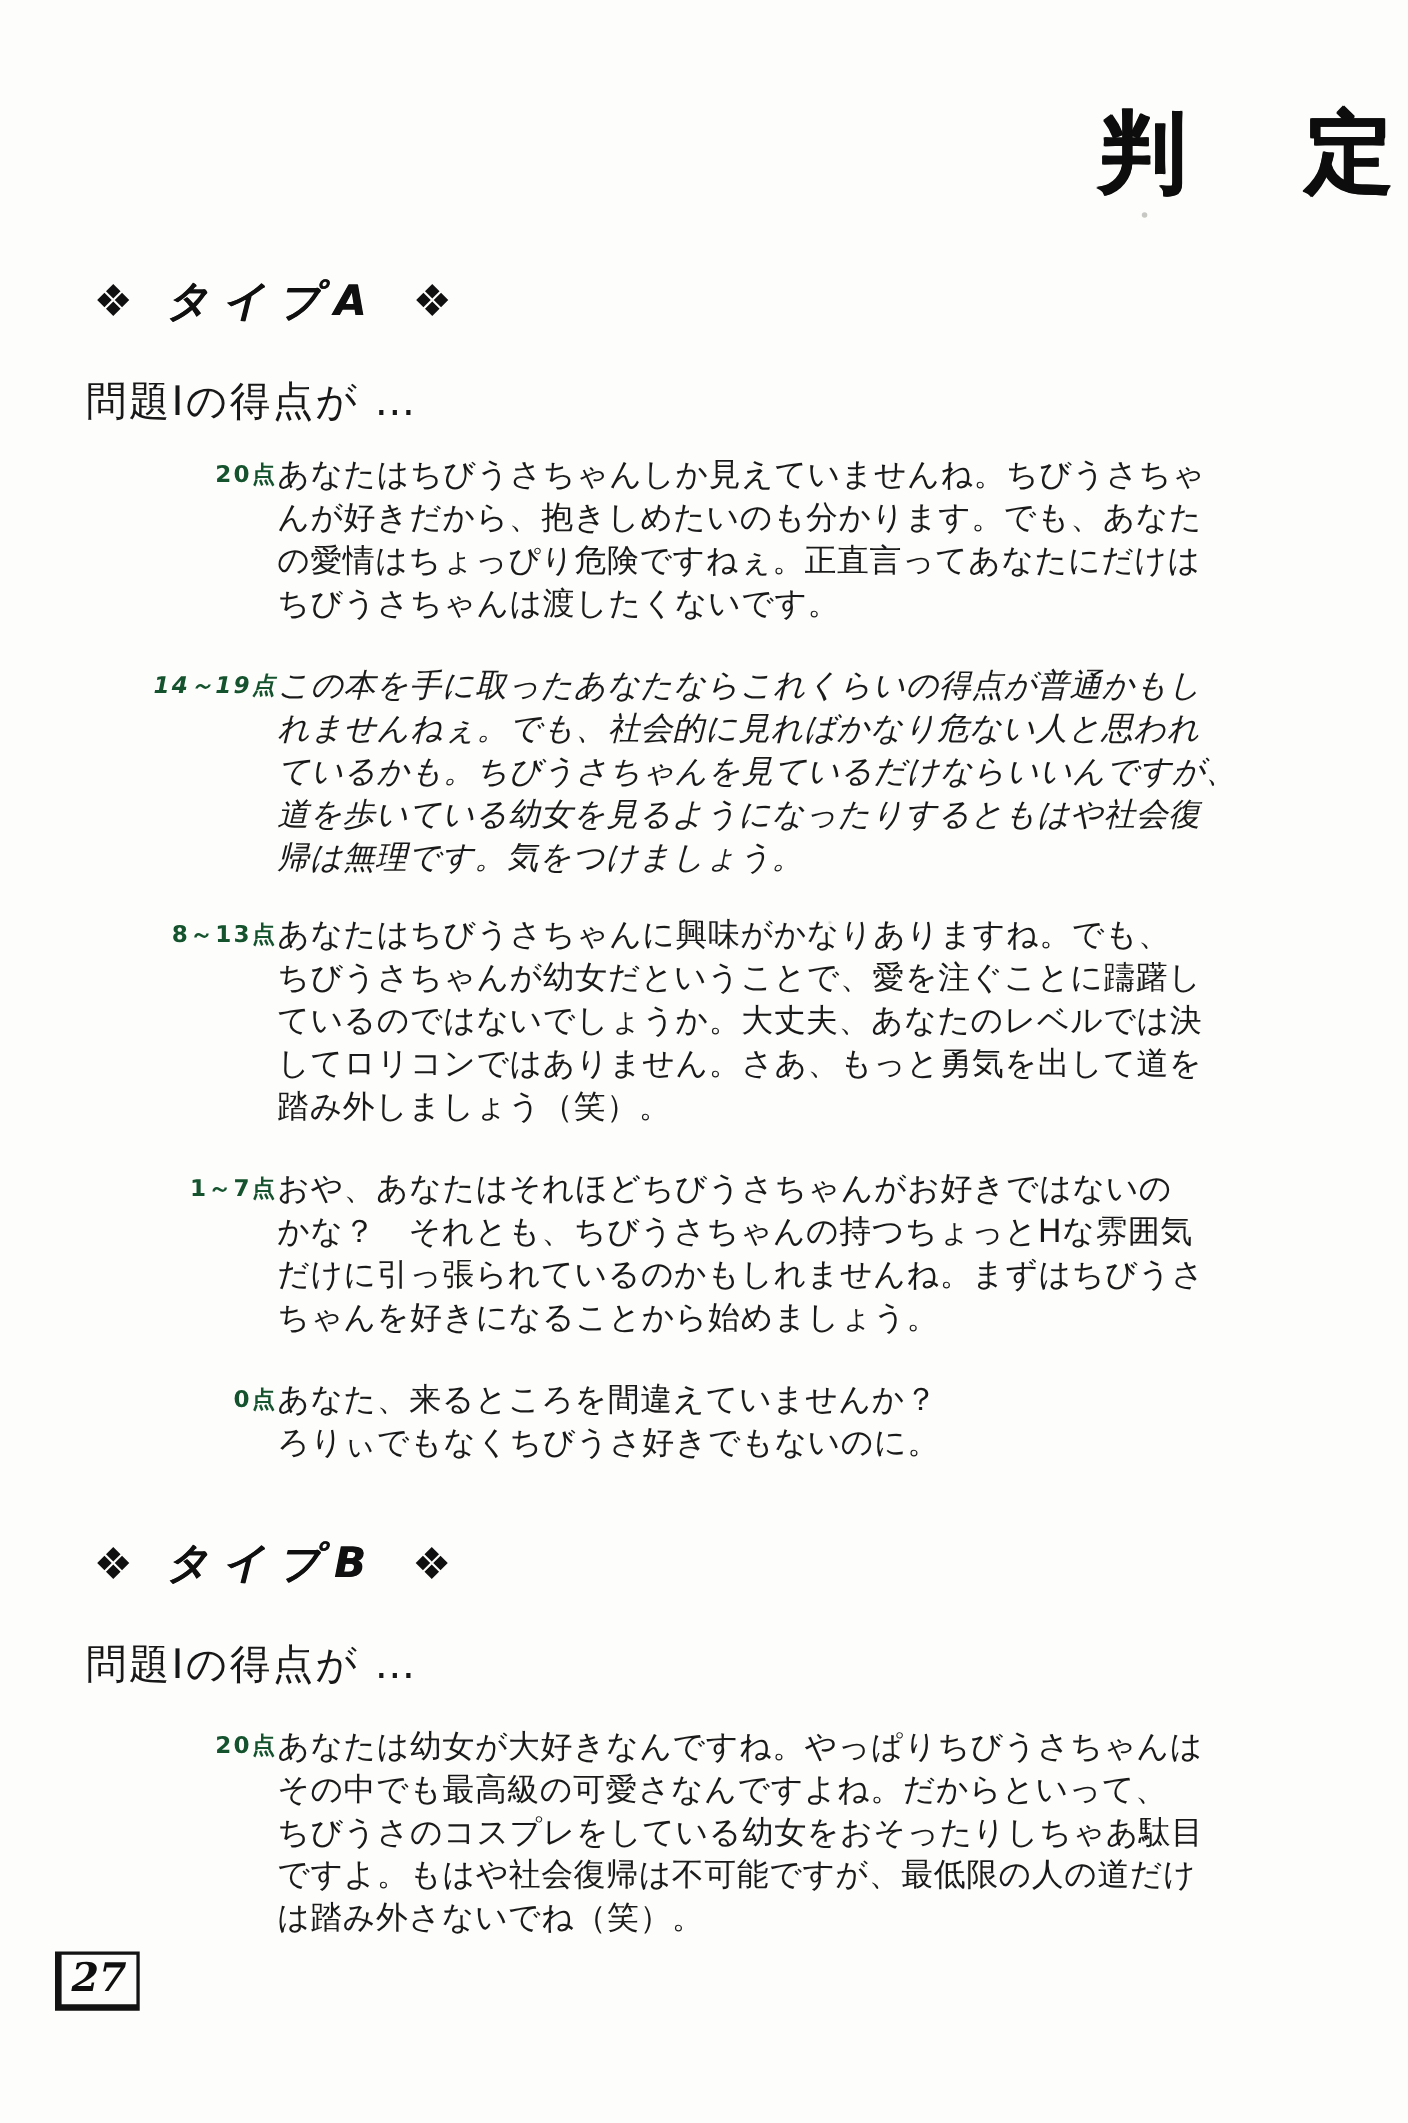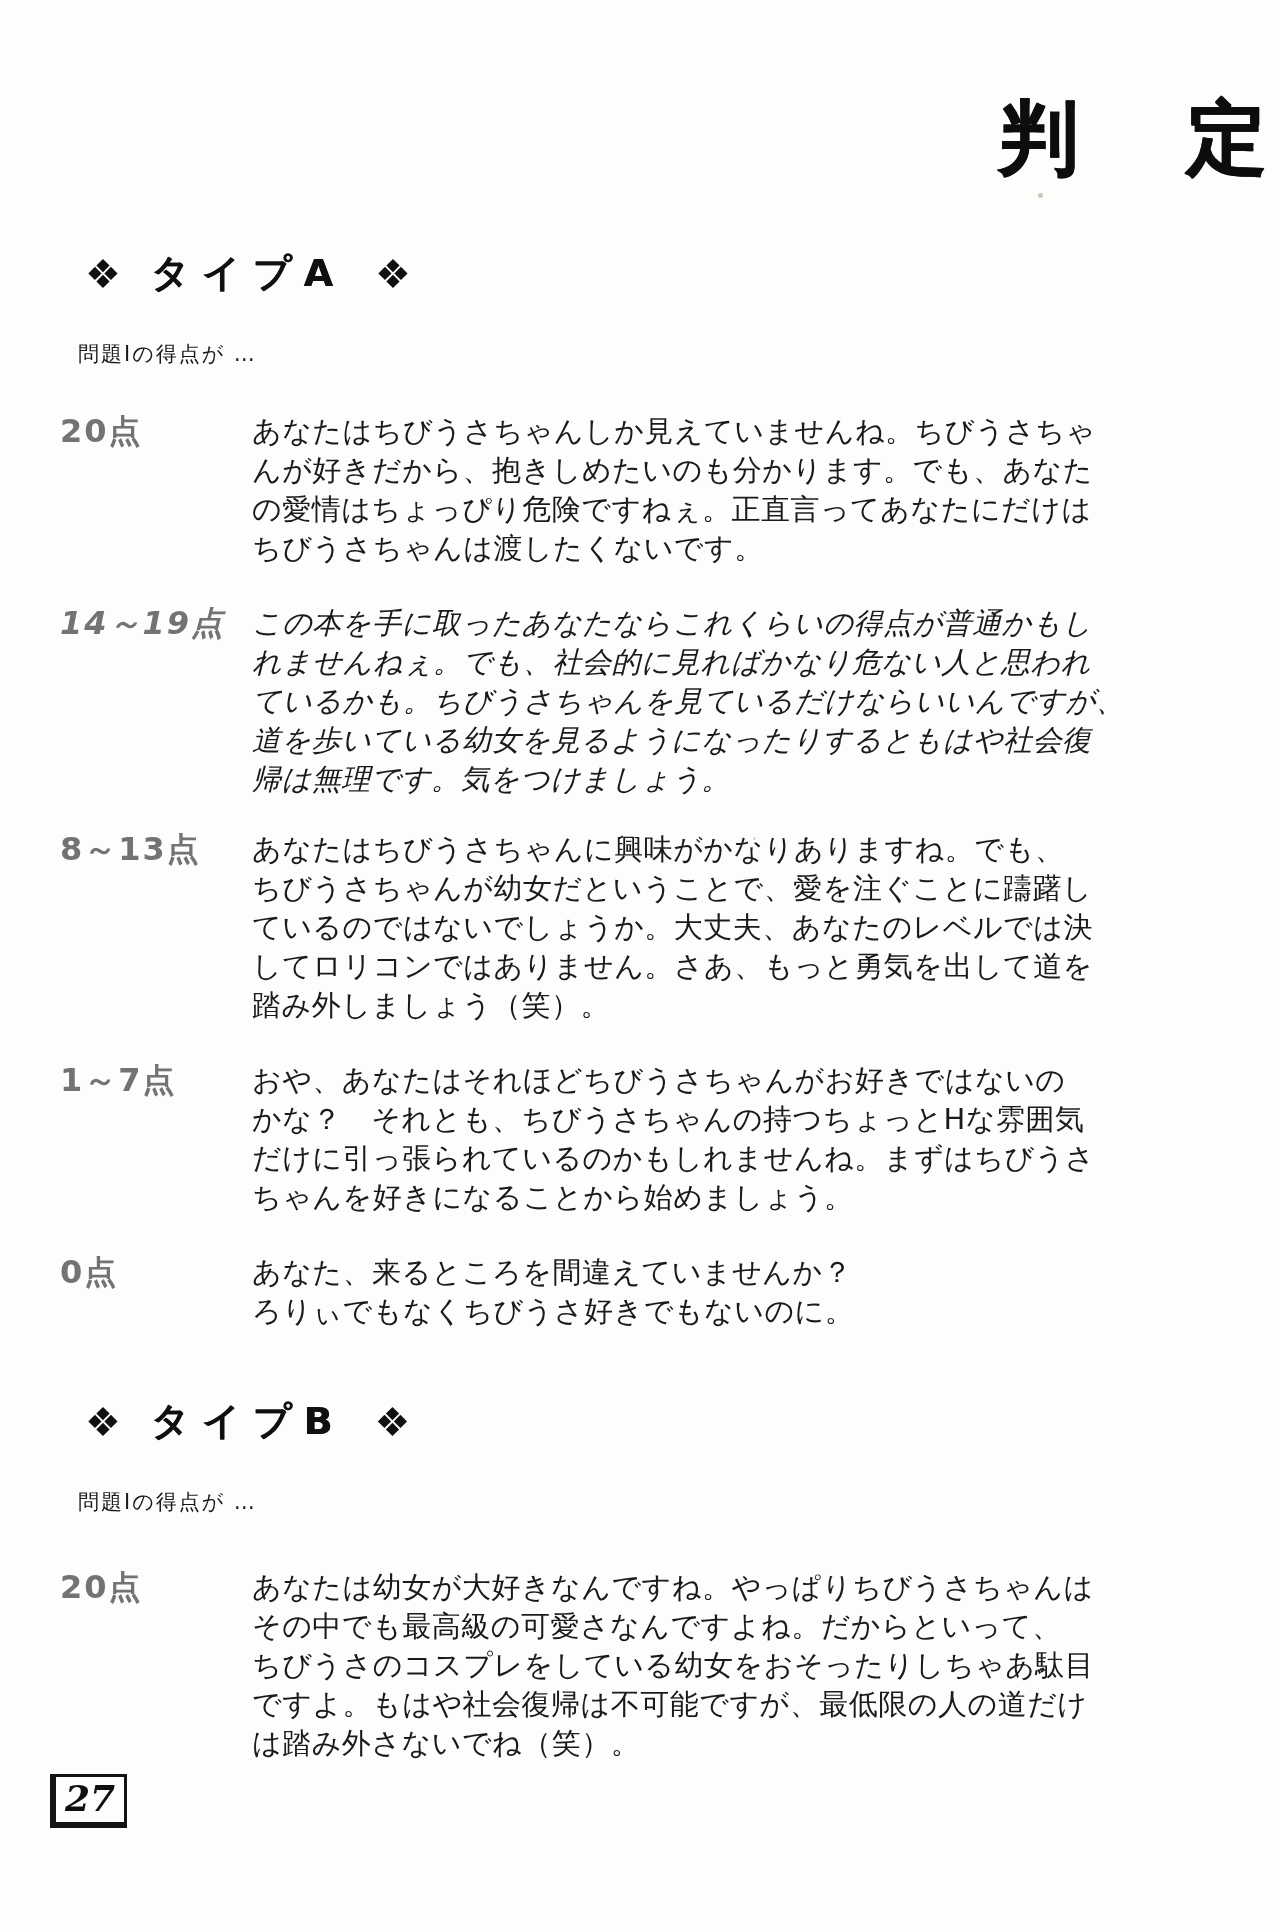--- a/index.html
+++ b/index.html
@@ -42,50 +42,51 @@
     font-weight: 700;
     color: #101010;
   }
   .section-header .diamond {
     font-size: 40px;
     line-height: 1;
   }
   .section-header .label {
     letter-spacing: 12px;
     text-shadow: 0.5px 0 0 #101010;
+    font-style: italic;
   }
   #header-a { top: 248px; }
   #header-b { top: 1396px; }
   
   .intro {
     position: absolute;
     left: 78px;
-    font-size: 21px;
+    font-size: 37px;
     color: #181818;
     letter-spacing: 2px;
   }
   #intro-a { top: 340px; }
   #intro-b { top: 1488px; }
   
   .entry {
     position: absolute;
     left: 60px;
     width: 1170px;
     display: flex;
     align-items: flex-start;
   }
   .entry .score {
     flex: none;
     width: 192px;
-    text-align: left;
-    font-size: 32px;
+    text-align: right;
+    font-size: 21px;
     line-height: 39px;
     font-weight: 700;
     letter-spacing: 2px;
-    color: #737373;
+    color: #14532d;
   }
   .entry .lines {
     font-size: 29px;
     line-height: 39px;
     color: #1a1a1a;
     letter-spacing: 0.5px;
   }
   #entry-a0 { top: 412px; }
   #entry-a1 { top: 604px; font-style: italic; }
   #entry-a2 { top: 830px; }

